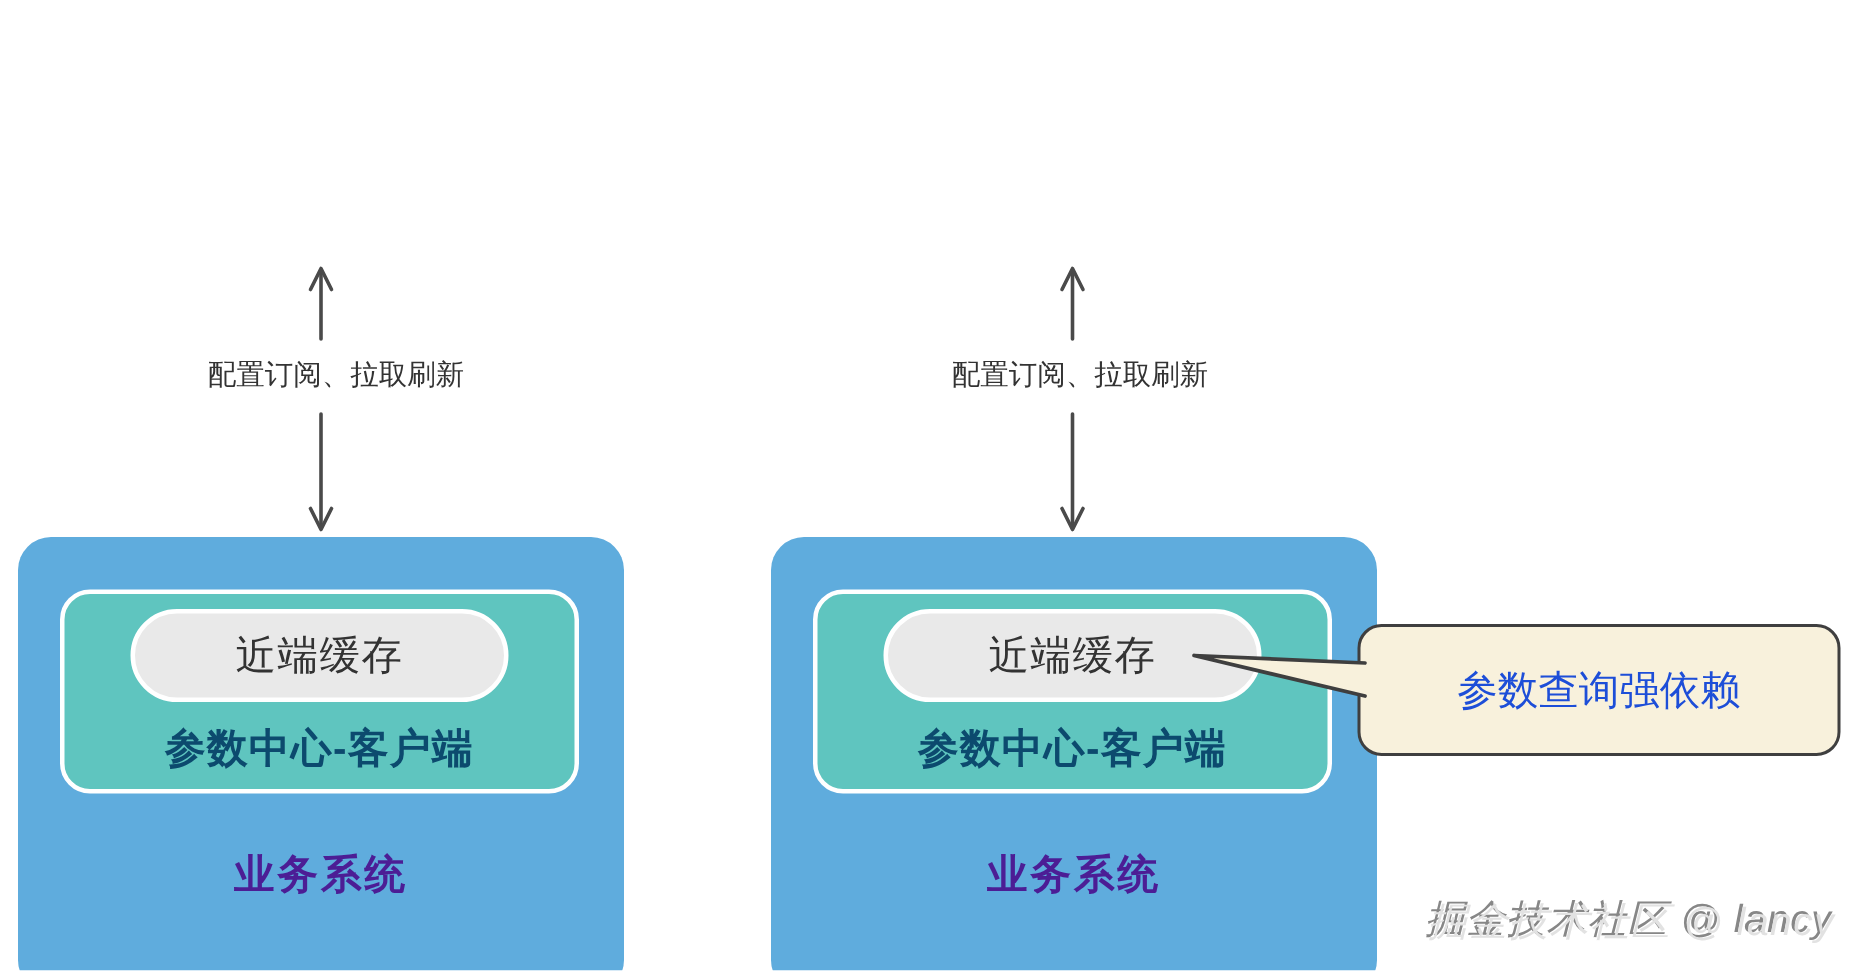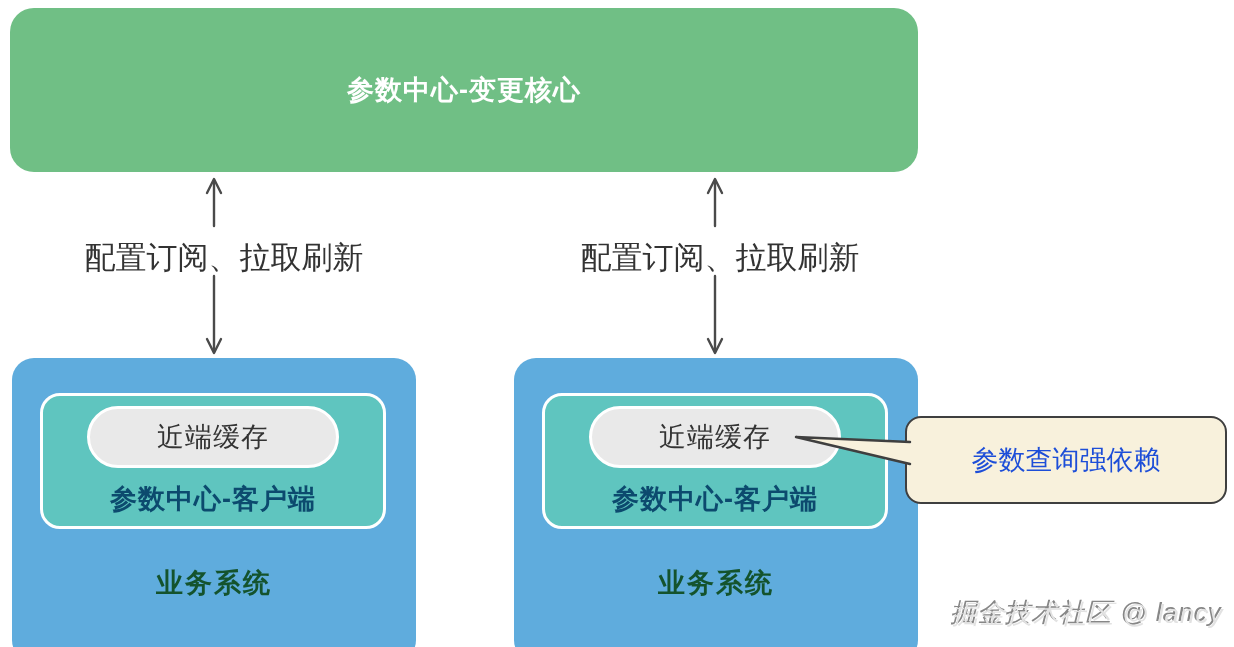--- a/index.html
+++ b/index.html
@@ -28,21 +28,21 @@
   
   .arrow { position: absolute; top: 172px; }
   .arrow-left  { left: 194px; }
   .arrow-right { left: 695px; }
 
   .link-label {
     position: absolute;
     top: 237px;
     width: 320px;
     text-align: center;
-    font-size: 31px;
+    font-size: 19px;
     color: var(--text-dark, #333333);
     white-space: nowrap;
   }
   .link-label-left  { left: 64px; }
   .link-label-right { left: 560px; }
 
   
   .system-box {
     position: absolute;
     top: 358px;
@@ -83,21 +83,21 @@
     font-weight: bold;
     font-size: 27px;
     letter-spacing: 1px;
     white-space: nowrap;
   }
 
   .system-title {
     position: absolute;
     left: 0; right: 0; top: 207px;
     text-align: center;
-    color: #14532d;
+    color: #4c1d95;
     font-weight: bold;
     font-size: 27px;
     letter-spacing: 2px;
   }
 
   
   .callout {
     position: absolute;
     left: 905px; top: 416px;
     width: 322px; height: 88px;
@@ -127,23 +127,20 @@
     letter-spacing: 1px;
     white-space: nowrap;
     font-style: italic;
   }
 </style>
 </head>
 <body>
 
 <div class="canvas">
 
-  <div class="core-box">
-    <span>参数中心-变更核心</span>
-  </div>
 
   <svg class="arrow arrow-left" width="40" height="188" viewBox="0 0 40 188">
     <g stroke="#4A4A4A" stroke-width="2.4" fill="none" stroke-linecap="round" stroke-linejoin="round">
       <path d="M20 8 L20 54"></path>
       <path d="M13 21 L20 7 L27 21"></path>
       <path d="M20 104 L20 180"></path>
       <path d="M13 167 L20 181 L27 167"></path>
     </g>
   </svg>
 

